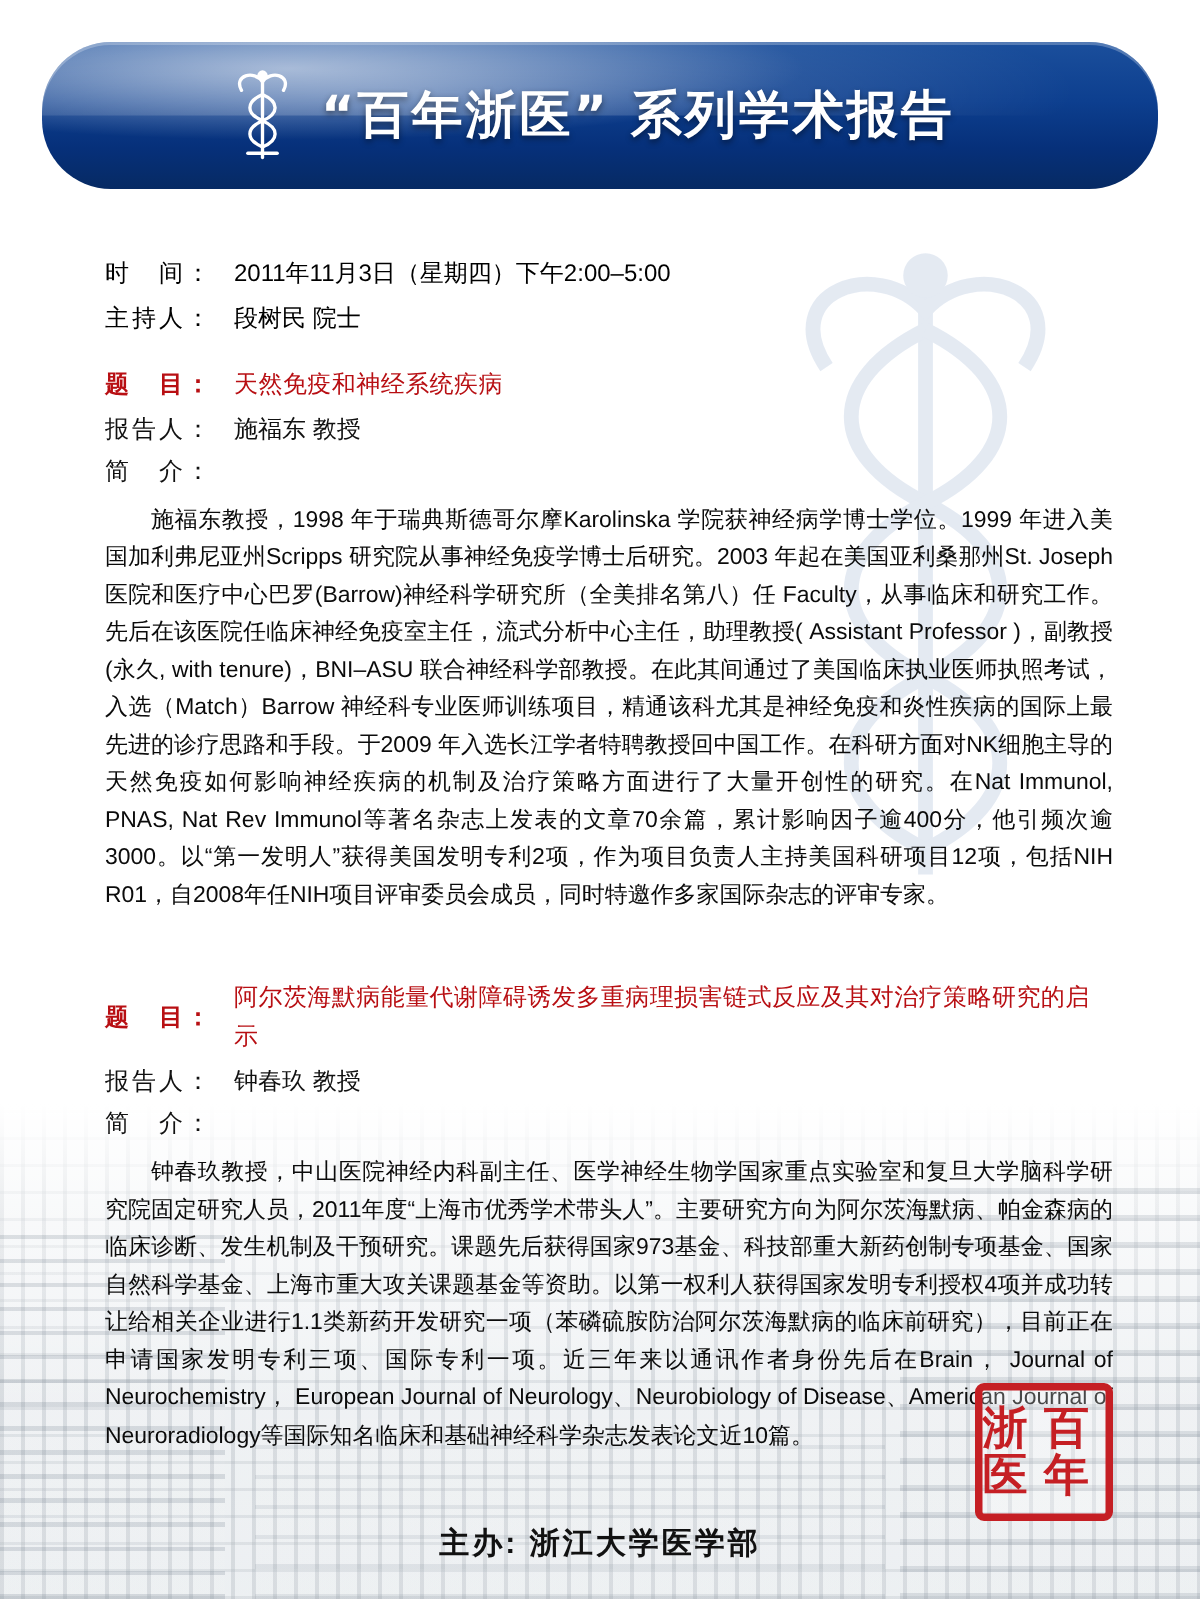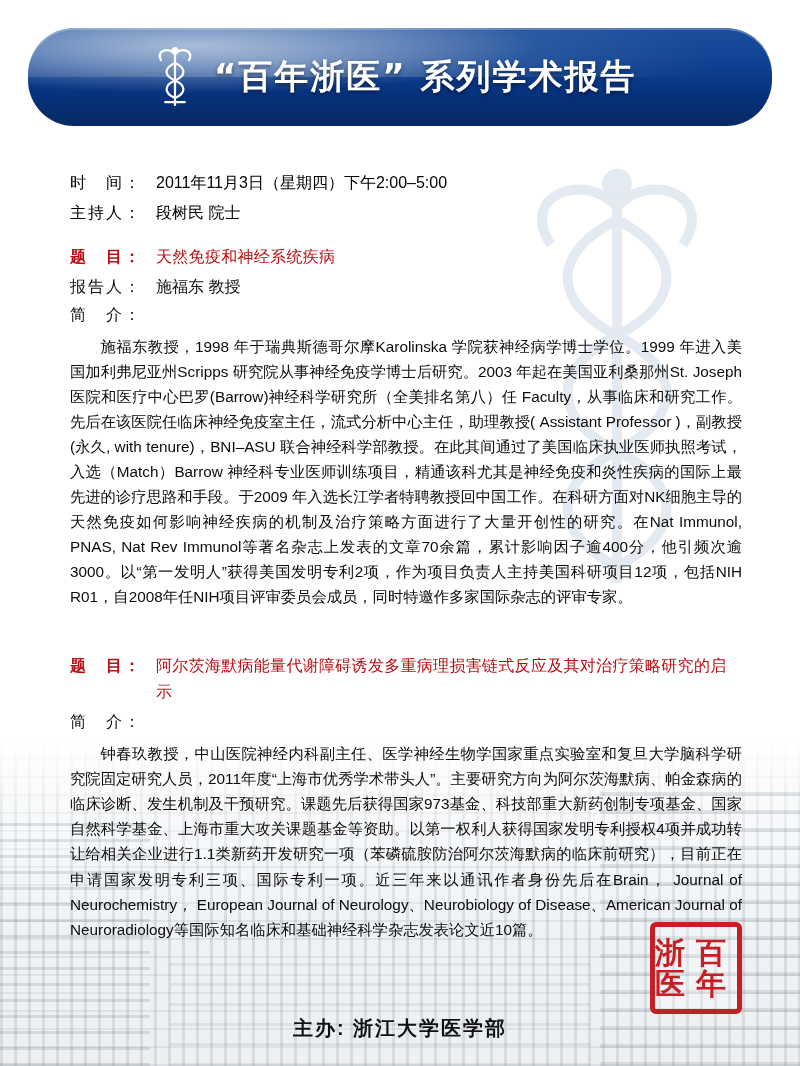--- a/index.html
+++ b/index.html
@@ -135,21 +135,21 @@
     display: inline-block;
     width: 86px;
     letter-spacing: 2px;
   }
 
   .talk { margin-top: 18px; }
   .talk.second { margin-top: 44px; }
 
   .title-row {
     display: flex;
-    align-items: flex-start;
+    align-items: center;
     margin-bottom: 4px;
   }
   .title-label {
     color: #b80f13;
     font-weight: bold;
     width: 86px;
     letter-spacing: 2px;
     font-size: 16px;
     flex: 0 0 auto;
   }
@@ -286,20 +286,23 @@
         <span class="intro-label">简　介：</span>
       </div>
       <div class="para">施福东教授，1998 年于瑞典斯德哥尔摩Karolinska 学院获神经病学博士学位。1999 年进入美国加利弗尼亚州Scripps 研究院从事神经免疫学博士后研究。2003 年起在美国亚利桑那州St. Joseph 医院和医疗中心巴罗(Barrow)神经科学研究所（全美排名第八）任 Faculty，从事临床和研究工作。先后在该医院任临床神经免疫室主任，流式分析中心主任，助理教授( Assistant Professor )，副教授 (永久, with tenure)，BNI–ASU 联合神经科学部教授。在此其间通过了美国临床执业医师执照考试，入选（Match）Barrow 神经科专业医师训练项目，精通该科尤其是神经免疫和炎性疾病的国际上最先进的诊疗思路和手段。于2009 年入选长江学者特聘教授回中国工作。在科研方面对NK细胞主导的天然免疫如何影响神经疾病的机制及治疗策略方面进行了大量开创性的研究。在Nat Immunol, PNAS, Nat Rev Immunol等著名杂志上发表的文章70余篇，累计影响因子逾400分，他引频次逾3000。以“第一发明人”获得美国发明专利2项，作为项目负责人主持美国科研项目12项，包括NIH R01，自2008年任NIH项目评审委员会成员，同时特邀作多家国际杂志的评审专家。</div>
     </div>
 
     <div class="talk second">
       <div class="title-row">
         <span class="title-label">题　目：</span>
         <span class="title-text">阿尔茨海默病能量代谢障碍诱发多重病理损害链式反应及其对治疗策略研究的启示</span>
       </div>
+      <div class="speaker-row">
+        <span class="speaker-label">报告人：</span><span>钟春玖 教授</span>
+      </div>
       <div class="intro-row">
         <span class="intro-label">简　介：</span>
       </div>
       <div class="para">钟春玖教授，中山医院神经内科副主任、医学神经生物学国家重点实验室和复旦大学脑科学研究院固定研究人员，2011年度“上海市优秀学术带头人”。主要研究方向为阿尔茨海默病、帕金森病的临床诊断、发生机制及干预研究。课题先后获得国家973基金、科技部重大新药创制专项基金、国家自然科学基金、上海市重大攻关课题基金等资助。以第一权利人获得国家发明专利授权4项并成功转让给相关企业进行1.1类新药开发研究一项（苯磷硫胺防治阿尔茨海默病的临床前研究），目前正在申请国家发明专利三项、国际专利一项。近三年来以通讯作者身份先后在Brain， Journal of Neurochemistry， European Journal of Neurology、Neurobiology of Disease、American Journal of Neuroradiology等国际知名临床和基础神经科学杂志发表论文近10篇。</div>
     </div>
 
   </div>
 
   <div class="footer">
     <div class="host">主办: 浙江大学医学部</div>

